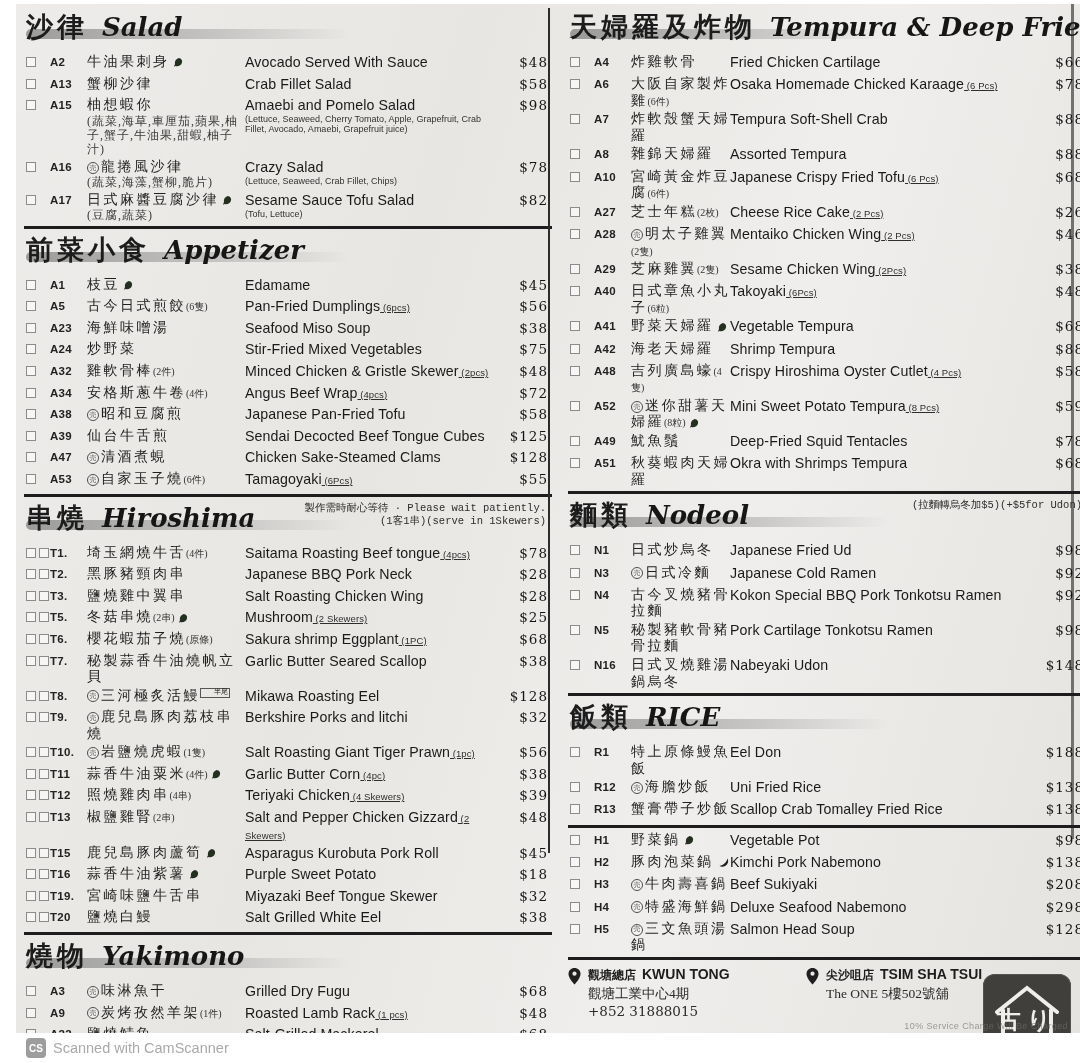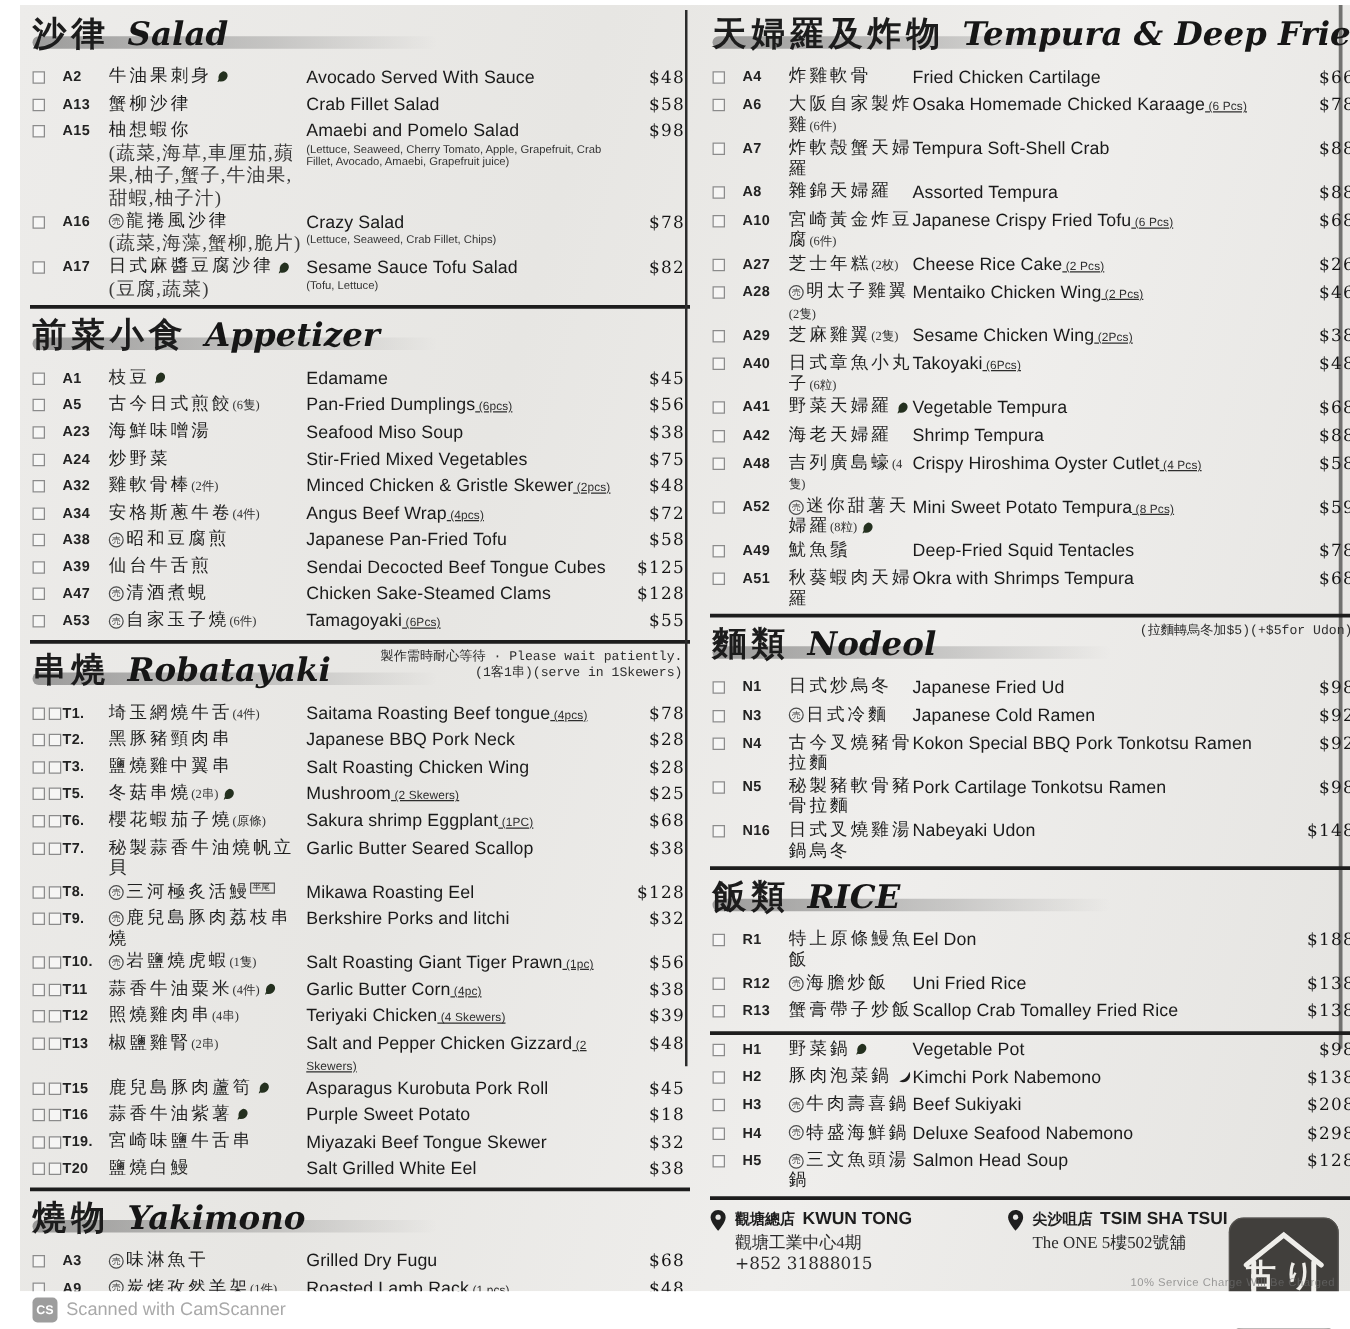--- a/index.html
+++ b/index.html
@@ -28,22 +28,22 @@
   .sec-note { position:absolute; right:2px; top:2px; text-align:right; font-size:10.5px; color:#2d2d2d; line-height:1.25;
               font-family:"Liberation Mono", monospace; }
 
   .row { display:grid; grid-template-columns:24px 37px 1fr 253px 50px; align-items:start; min-height:21.6px; line-height:1.18; padding:1px 0; }
   .col-right .row { grid-template-columns:24px 37px 1fr 306px 48px; min-height:22.3px; }
   .cbwrap { display:flex; gap:3px; padding-top:3px; }
   .cb { width:10px; height:10px; border:1.3px solid #8b8b8b; background:rgba(255,255,255,.55); display:inline-block; }
   .idc { font-size:11.5px; font-weight:bold; color:#222; padding-top:2px; letter-spacing:.3px; }
   .namec { font-family:"Liberation Serif", serif; font-size:14px; letter-spacing:2.5px; color:#1f1f1f; }
   .zh-qty { font-size:10px; letter-spacing:0; color:#333; }
-  .zh-sub { font-size:15px; letter-spacing:1px; color:#3a3a3a; line-height:1.2; }
-  .sup { display:inline-block; font-size:7px; letter-spacing:0; border:1px solid #555; padding:0 1px; vertical-align:super; line-height:1.1; width:20px; }
+  .zh-sub { font-size:12px; letter-spacing:1px; color:#3a3a3a; line-height:1.2; }
+  .sup { display:inline-block; font-size:7px; letter-spacing:0; border:1px solid #555; padding:0 1px; vertical-align:super; line-height:1.1; width:30px;text-align:right; }
   .enc { font-size:14.2px; color:#1a1a1a; letter-spacing:.1px; }
   .en-qty { font-size:9.5px; color:#2e2e2e;text-decoration:underline; }
   .en-sub { font-size:9px; color:#333; line-height:1.15; letter-spacing:0; }
   .price { font-family:"DejaVu Serif", serif; font-size:13.5px; color:#141414; text-align:right; letter-spacing:1px; padding-top:1px;}
 
   .marker { display:inline-flex; width:12px; height:12px; border:1px solid #4c4c4c; border-radius:50%;
             font-size:7px; letter-spacing:0; align-items:center; justify-content:center; color:#3b3b3b;
             vertical-align:middle; margin-right:2px; background:rgba(255,255,255,.3);}
   .leaf, .chili { vertical-align:middle; margin-left:3px; }
 
@@ -220,21 +220,21 @@
               <span class="cbwrap">
                 <span class="cb"></span>
               </span>
               <span class="idc">A53</span>
               <span class="namec"><span class="marker">売</span>自家玉子燒<span class="zh-qty">(6件)</span></span>
               <span class="enc">Tamagoyaki<span class="en-qty"> (6Pcs)</span></span>
               <span class="price">$55</span>
             </div>
           </div>
           <div class="section boxed">
-            <div class="sec-header"><div class="brush"></div><span class="sec-zh">串燒</span><span class="sec-en">Robatayaki</span><div class="sec-note">製作需時耐心等待 · Please wait patiently.<div>(1客1串)(serve in 1Skewers)</div></div></div>
+            <div class="sec-header"><div class="brush"></div><span class="sec-zh">串燒</span><span class="sec-en">Hiroshima</span><div class="sec-note">製作需時耐心等待 · Please wait patiently.<div>(1客1串)(serve in 1Skewers)</div></div></div>
             <div class="row">
               <span class="cbwrap">
                 <span class="cb"></span>
                 <span class="cb"></span>
               </span>
               <span class="idc">T1.</span>
               <span class="namec">埼玉網燒牛舌<span class="zh-qty">(4件)</span></span>
               <span class="enc">Saitama Roasting Beef tongue<span class="en-qty"> (4pcs)</span></span>
               <span class="price">$78</span>
             </div>

